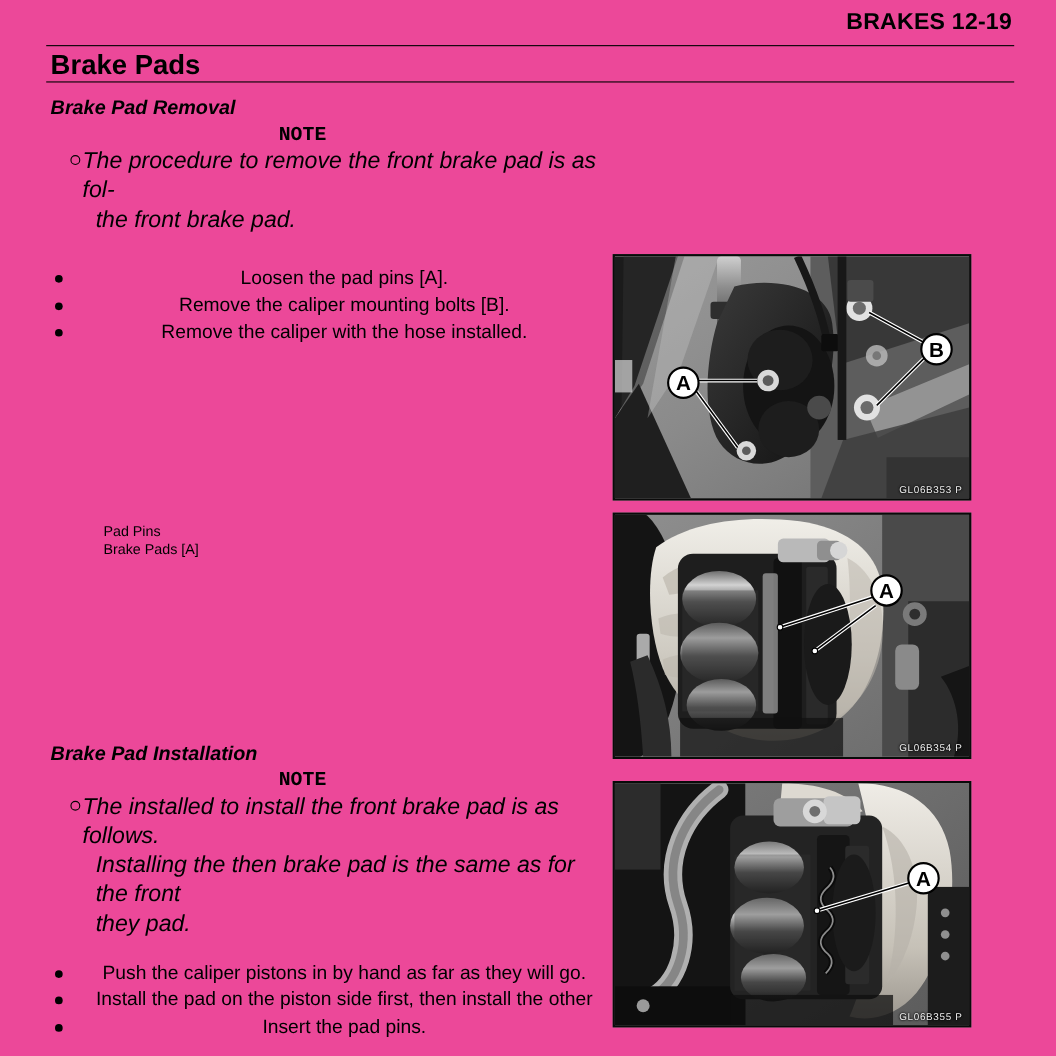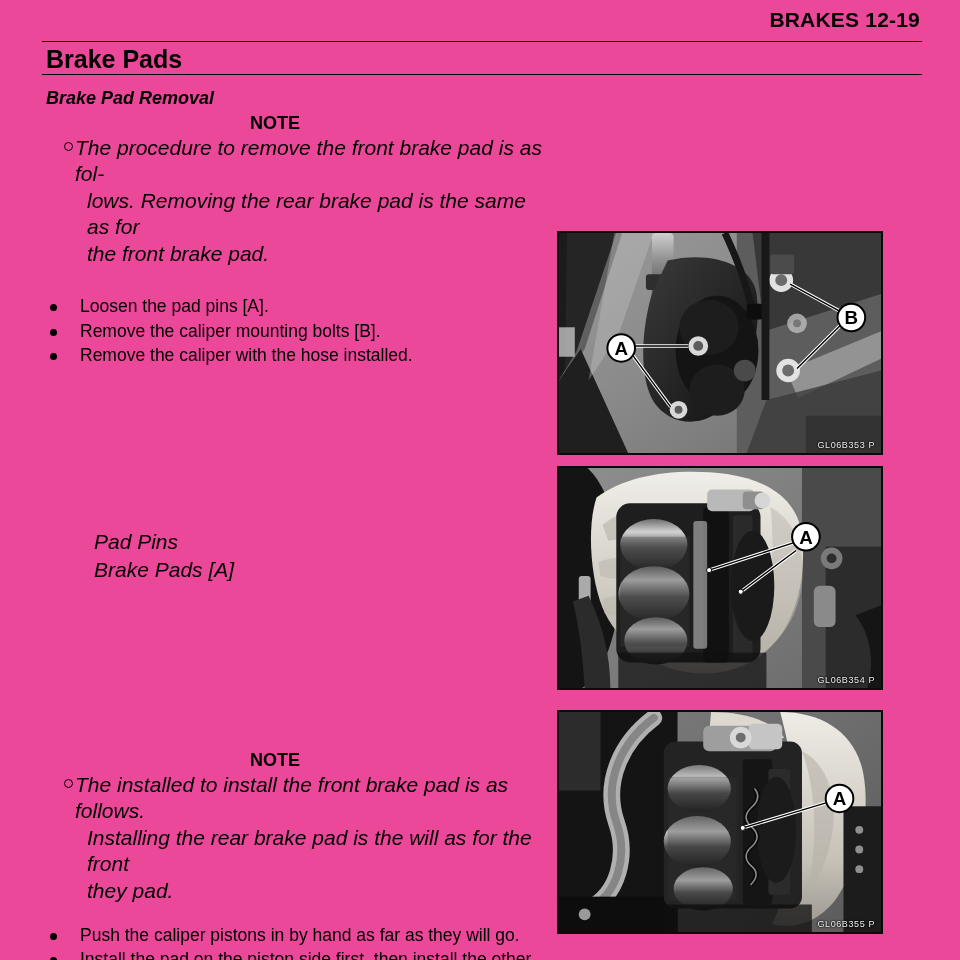--- a/index.html
+++ b/index.html
@@ -65,20 +65,21 @@
     margin: 0 0 4px 0;
   }
 
   .note-block { margin: 0 0 6px 0; }
   .note-title {
     text-align: center;
     font-size: 18px;
     font-weight: bold;
     margin: 0 0 1px 0;
     padding-right: 42px;
+    font-family: Liberation Mono, monospace;
   }
   .note-item {
     display: flex;
     align-items: flex-start;
     font-style: italic;
     font-size: 21px;
     line-height: 1.26;
     padding-left: 18px;
   }
   .note-item .hollow-bullet {
@@ -102,36 +103,36 @@
     list-style: none;
     margin: 0;
     padding: 0;
   }
   ul.steps li {
     position: relative;
     padding-left: 22px;
     font-size: 17.5px;
     line-height: 1.33;
     margin: 0 0 1px 0;
+    text-align: center;
   }
   ul.steps li .dot {
     position: absolute;
     left: 4px;
     top: 9px;
     width: 7px;
     height: 7px;
     background: #000;
     border-radius: 50%;
   }
   ul.steps li .wrap { display: block; padding-left: 12px; }
   .sub-item {
-    font-size: 21px;
+    font-size: 13px;
     line-height: 1.33;
     padding-left: 48px;
-    font-style: italic;
   }
 
   .spacer-1 { height: 22px; }
 
   
   .figure {
     position: absolute;
     width: 326px;
     height: 224px;
     border: 2px solid #0a0a0a;
@@ -174,21 +175,20 @@
   <div class="col-left">
 
     <div class="subhead">Brake Pad Removal</div>
 
     <div class="note-block">
       <div class="note-title">NOTE</div>
       <div class="note-item">
         <span class="hollow-bullet"></span>
         <span class="note-text">
           <span>The procedure to remove the front brake pad is as fol-</span>
-          <span class="cont">lows.  Removing the rear brake pad is the same as for</span>
           <span class="cont">the front brake pad.</span>
         </span>
       </div>
     </div>
 
     <div class="spacer-1"></div>
 
     <ul class="steps">
       <li>
           <span class="dot"></span>
@@ -204,28 +204,29 @@
         </li>
     </ul>
 
     <div style="height:160px"></div>
 
     <div class="sub-item">Pad Pins</div>
     <div class="sub-item">Brake Pads [A]</div>
 
     <div style="height:166px"></div>
 
+    <div class="subhead">Brake Pad Installation</div>
 
     <div class="note-block">
       <div class="note-title">NOTE</div>
       <div class="note-item">
         <span class="hollow-bullet"></span>
         <span class="note-text">
           <span>The installed to install the front brake pad is as follows.</span>
-          <span class="cont">Installing the rear brake pad is the will as for the front</span>
+          <span class="cont">Installing the then brake pad is the same as for the front</span>
           <span class="cont">they pad.</span>
         </span>
       </div>
     </div>
 
     <div style="height:14px"></div>
 
     <ul class="steps">
       <li>
           <span class="dot"></span>

